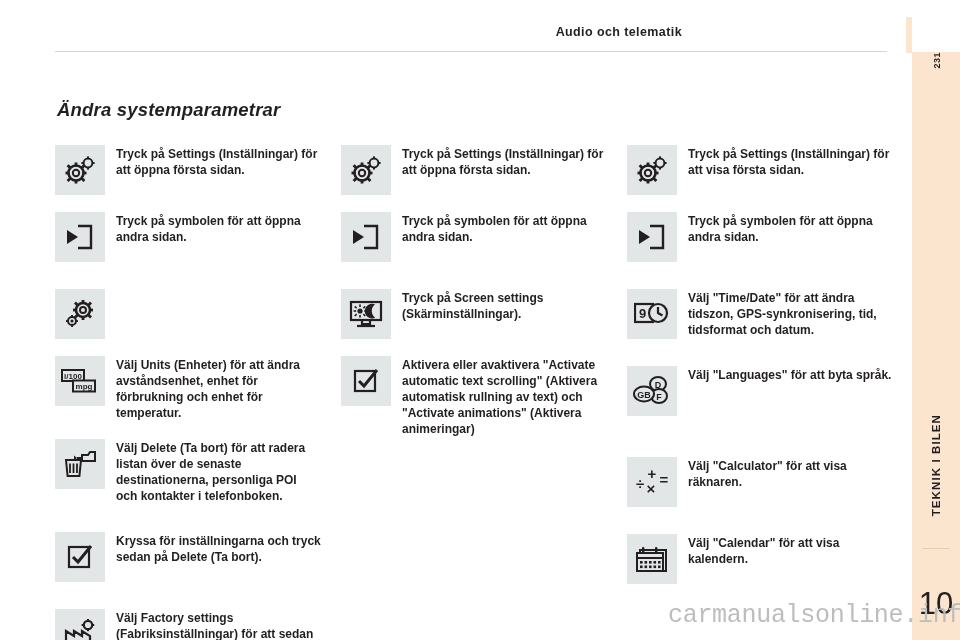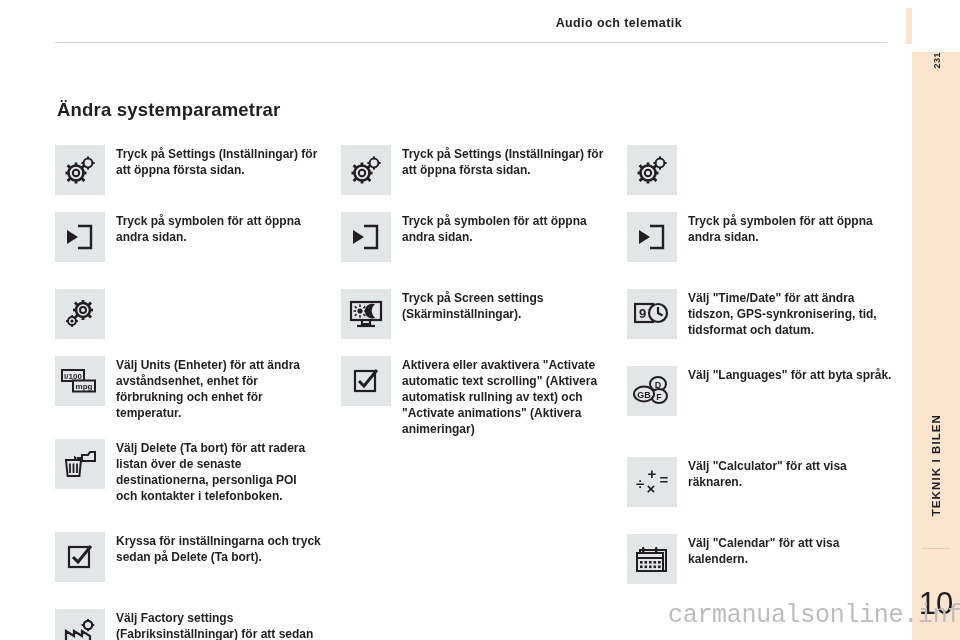--- a/index.html
+++ b/index.html
@@ -5,21 +5,21 @@
   html,body{margin:0;padding:0;}
   body{
     width:960px;height:640px;background:#ffffff;
     font-family:"Liberation Sans",sans-serif;
     color:#231f20;overflow:hidden;position:relative;
   }
   .page{position:absolute;inset:0;}
 
   
   .header{
-    position:absolute;left:0;top:4px;width:760px;height:40px;
+    position:absolute;left:0;top:13px;width:760px;height:40px;
   }
   .header-title{
     position:absolute;right:78px;top:12px;
     font-size:12.5px;font-weight:bold;letter-spacing:.4px;
     color:#231f20;white-space:nowrap;
   }
   .header-rule{
     position:absolute;left:55px;top:38px;width:832px;height:1px;
     background:#d9d6d2;
   }
@@ -55,21 +55,21 @@
   }
   .side-chapter{
     position:absolute;left:912px;top:580px;width:48px;height:46px;
     display:flex;align-items:center;justify-content:center;
     font-size:31px;font-weight:normal;color:#231f20;line-height:1;
   }
 
   
   .page-title{
     position:absolute;left:57px;top:99px;
-    font-size:18.5px;font-weight:bold;color:#231f20;letter-spacing:.2px;
+    font-size:18.5px;font-weight:bold;color:#231f20;letter-spacing:.2px;font-style:italic;
   }
 
   
   .columns{
     position:absolute;left:55px;top:145px;width:845px;height:450px;
   }
   .col{position:absolute;top:0;width:272px;}
   .col-1{left:0;}
   .col-2{left:286px;}
   .col-3{left:572px;}
@@ -371,20 +371,21 @@
                 <circle cx="25" cy="8" r="4.4"></circle>
               </g>
             <g fill="#231f20">
               <rect x="24" y="1.4" width="2" height="2.6"></rect>
                 <rect x="24" y="12" width="2" height="2.6"></rect>
               <rect x="18.4" y="7" width="2.6" height="2"></rect>
                 <rect x="29" y="7" width="2.6" height="2"></rect>
             </g>
           </svg>
         </div>
+        <div class="row-text">Tryck på Settings (Inställningar) för att visa första sidan.</div>
       </div>
 
       <div class="gap-s"></div>
 
       <div class="row">
         <div class="icon-box">
           <svg width="30" height="30" viewBox="0 0 30 30">
             <path d="M13 4 H26 V26 H13" fill="none" stroke="#231f20" stroke-width="2.4"></path>
             <path d="M2 8 L13 15 L2 22 Z" fill="#231f20"></path>
           </svg>

